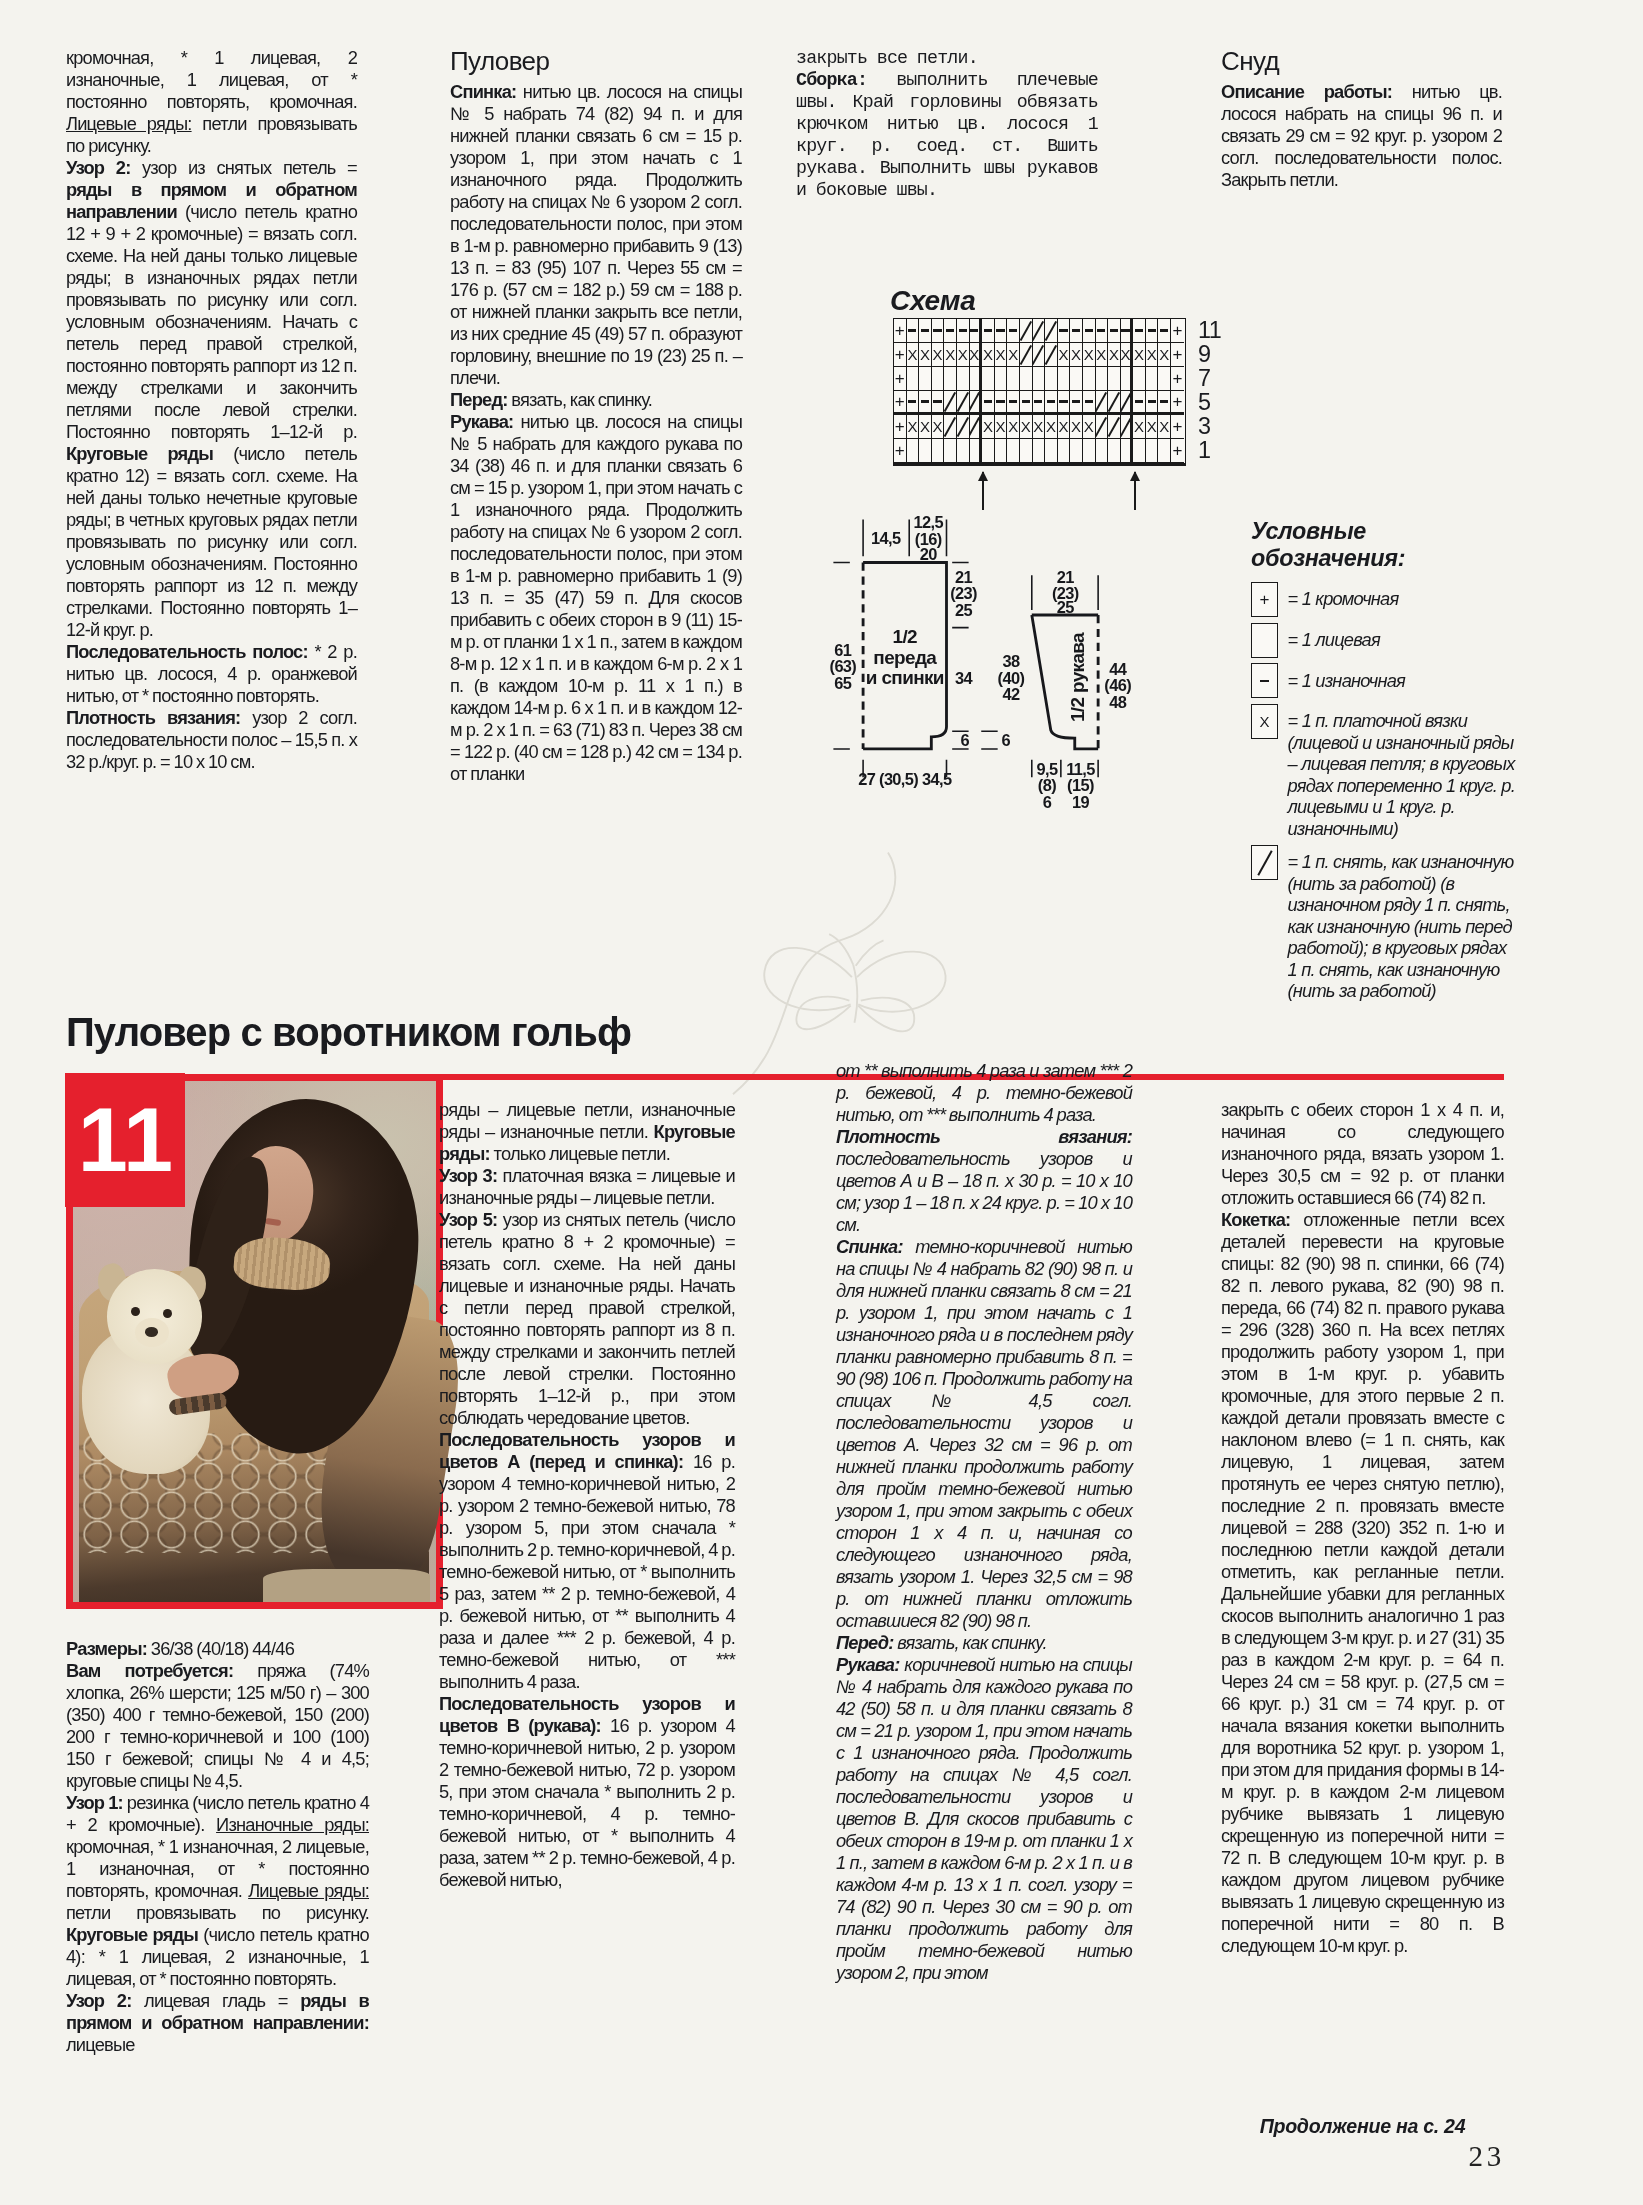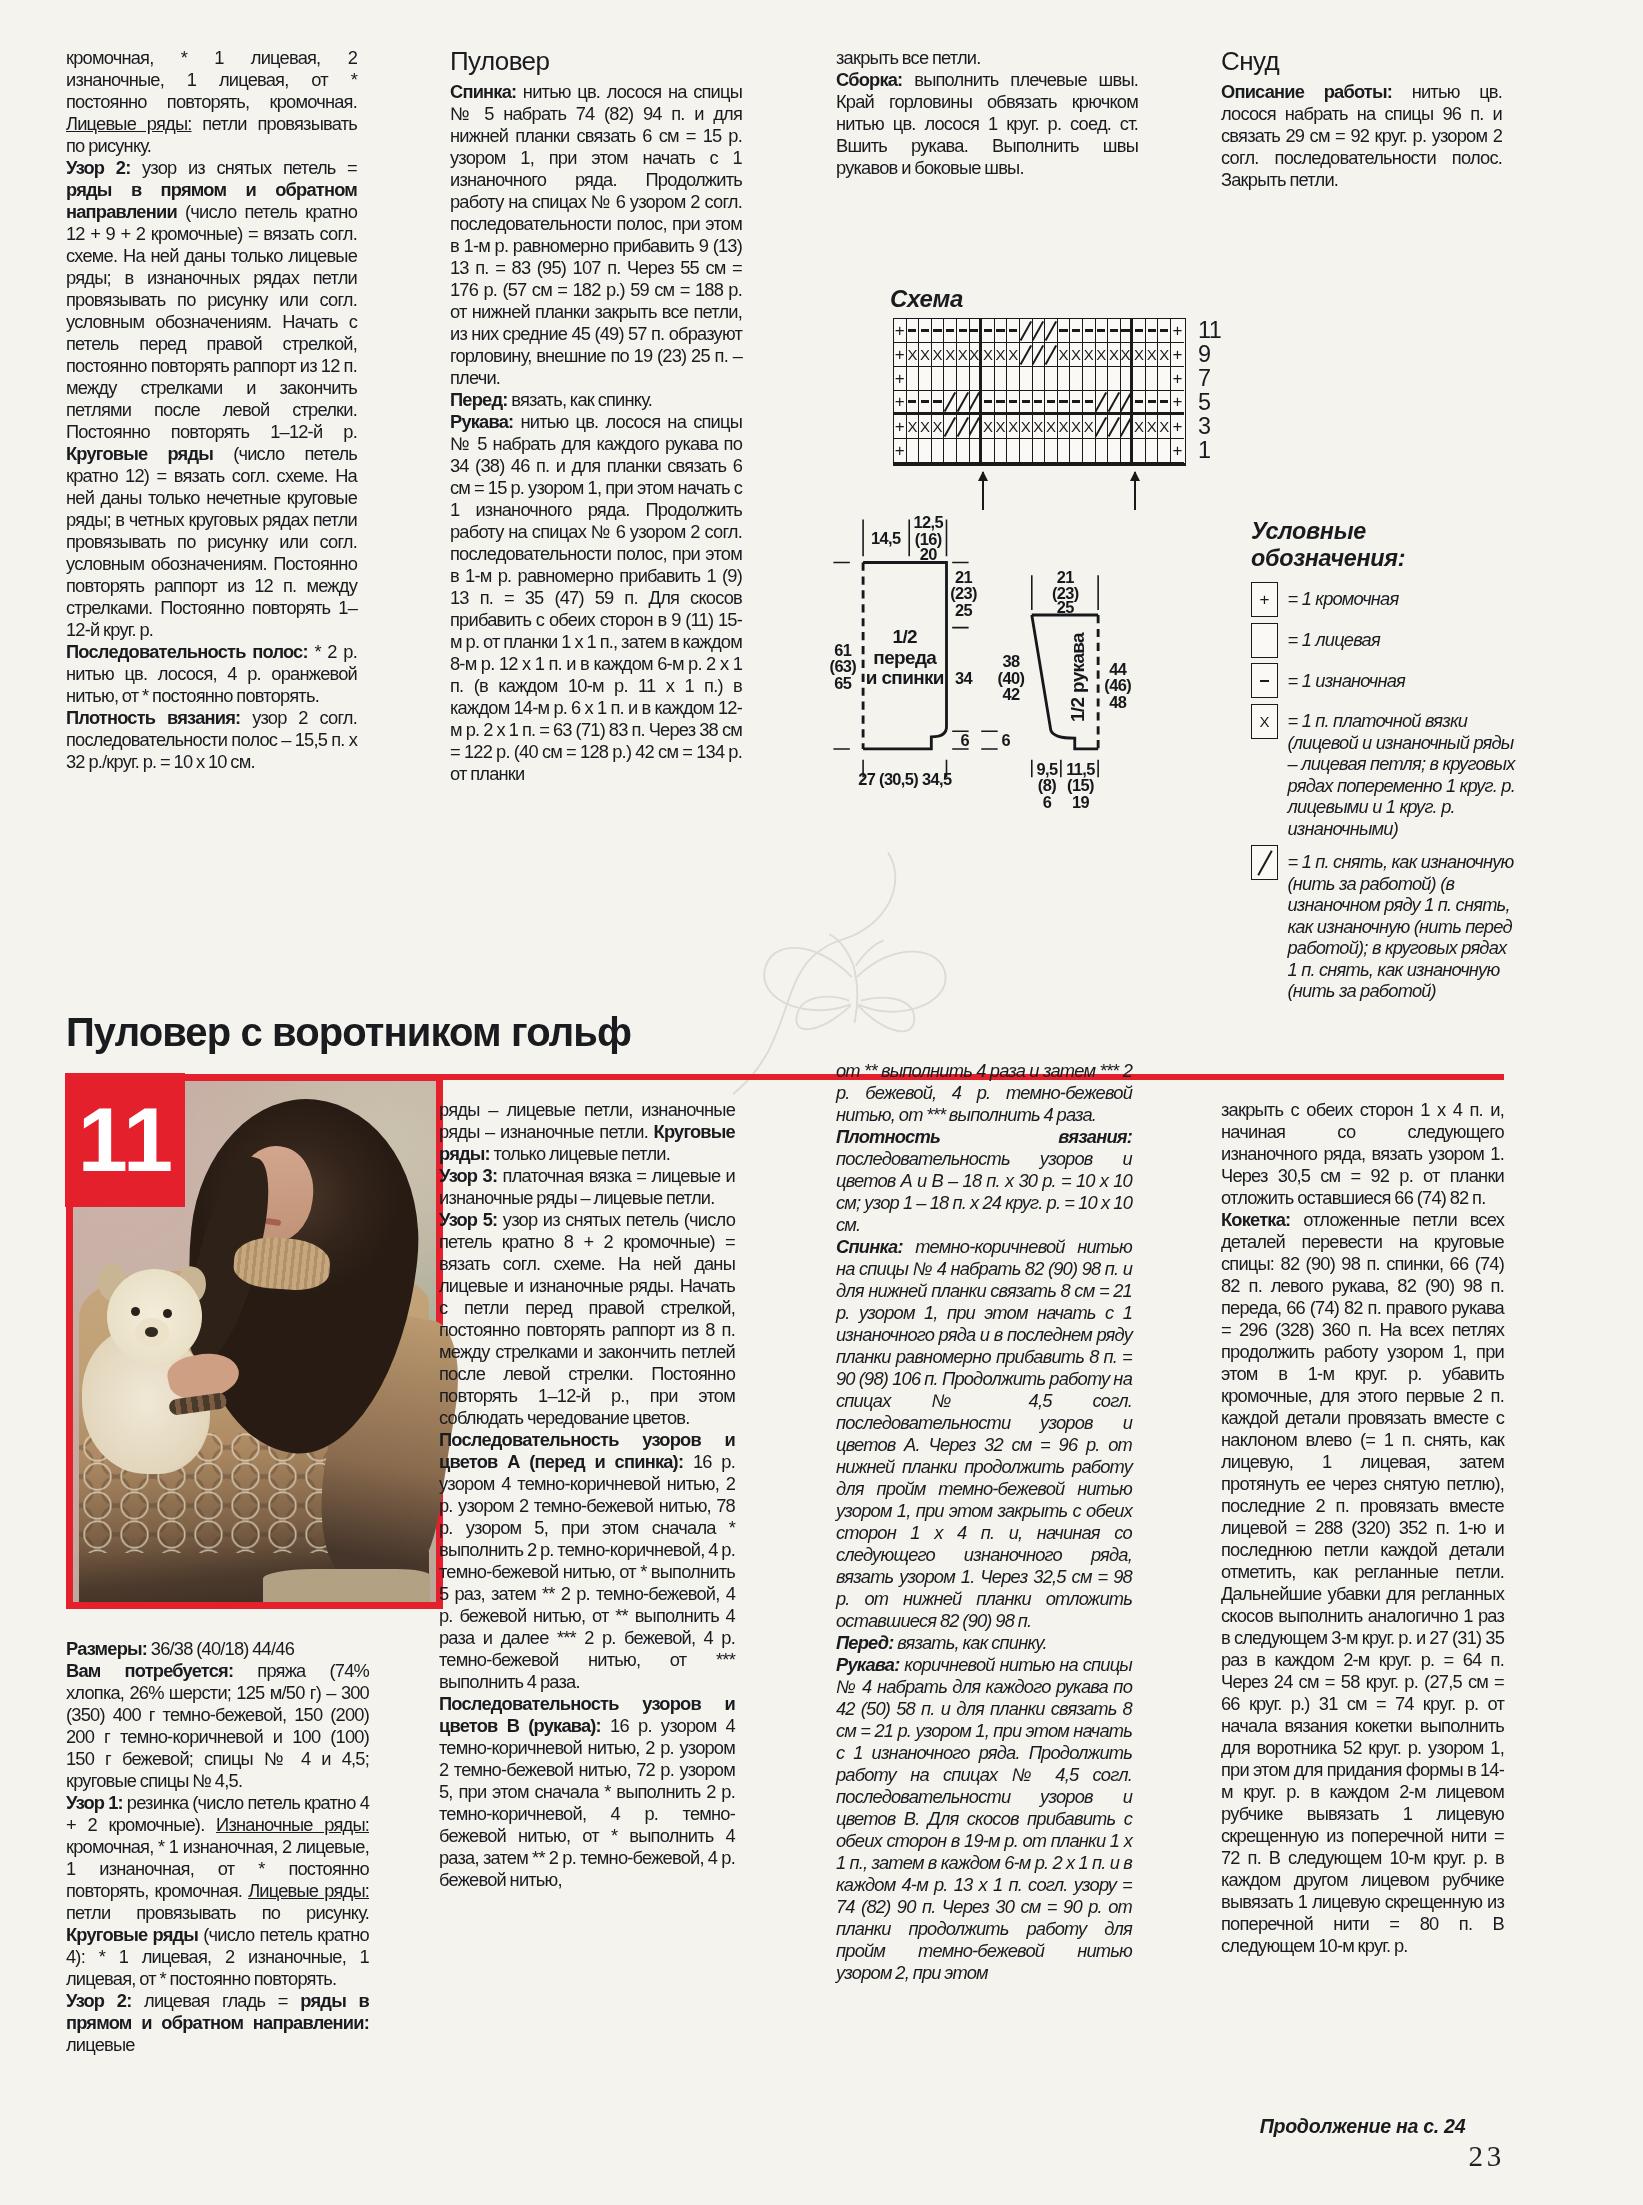--- a/index.html
+++ b/index.html
@@ -4,21 +4,21 @@
 <style>
   html,body{margin:0;padding:0;background:#e9e8e4;}
   #page{position:relative;width:1644px;height:2205px;background:#f4f3ee;
         font-family:"Liberation Sans",sans-serif;color:#1a1b1f;overflow:hidden;}
   .col{position:absolute;font-size:18.3px;line-height:22px;letter-spacing:-0.8px;word-spacing:-0.6px;
        text-align:justify;hyphens:auto;}
   .para{margin:0;}
   .b{font-weight:bold;}
   .u{text-decoration:underline;}
   h2.sec{font-size:26px;line-height:29px;margin:0 0 5px 0;letter-spacing:-0.6px;font-weight:normal;}
-  .ital-head{position:absolute;font-size:24px;font-weight:bold;font-style:italic;letter-spacing:-0.3px;}
+  .ital-head{position:absolute;font-size:28px;font-weight:bold;font-style:italic;letter-spacing:-0.3px;}
   
   #chart-wrap{position:absolute;left:893px;top:318px;}
   #chart-grid{display:grid;grid-template-columns:repeat(23,12.6px);grid-auto-rows:24px;
       border:1.9px solid #1a1a1a;border-bottom-width:3.8px;width:291px;box-sizing:content-box;background:#faf9f5;}
   .cell{box-sizing:border-box;border-right:1.3px solid #1a1a1a;border-bottom:1.3px solid #1a1a1a;
         display:flex;align-items:center;justify-content:center;overflow:hidden;}
   .cell:nth-child(23n){border-right:none;}
   .cell.vthick{border-right-width:3.2px;}
   .cell.hthick{border-bottom-width:3.2px;}
   .sym-plus{font-size:17px;line-height:1;font-weight:400;}
@@ -111,21 +111,21 @@
 
   <div class="col" style="left:450px;top:47px;width:292px;">
     <h2 class="sec">Пуловер</h2>
     <div>
         <p class="para"><span class="b">Спинка:</span><span> нитью цв. лосося на спицы № 5 набрать 74 (82) 94 п. и для нижней планки связать 6 см = 15 р. узором 1, при этом начать с 1 изнаночного ряда. Продолжить работу на спицах № 6 узором 2 согл. последовательности полос, при этом в 1-м р. равномерно прибавить 9 (13) 13 п. = 83 (95) 107 п. Через 55 см = 176 р. (57 см = 182 р.) 59 см = 188 р. от нижней планки закрыть все петли, из них средние 45 (49) 57 п. образуют горловину, внешние по 19 (23) 25 п. – плечи.</span></p>
         <p class="para"><span class="b">Перед:</span><span> вязать, как спинку.</span></p>
         <p class="para"><span class="b">Рукава:</span><span> нитью цв. лосося на спицы № 5 набрать для каждого рукава по 34 (38) 46 п. и для планки связать 6 см = 15 р. узором 1, при этом начать с 1 изнаночного ряда. Продолжить работу на спицах № 6 узором 2 согл. последовательности полос, при этом в 1-м р. равномерно прибавить 1 (9) 13 п. = 35 (47) 59 п. Для скосов прибавить с обеих сторон в 9 (11) 15-м р. от планки 1 х 1 п., затем в каждом 8-м р. 12 х 1 п. и в каждом 6-м р. 2 х 1 п. (в каждом 10-м р. 11 х 1 п.) в каждом 14-м р. 6 х 1 п. и в каждом 12-м р. 2 х 1 п. = 63 (71) 83 п. Через 38 см = 122 р. (40 см = 128 р.) 42 см = 134 р. от планки</span></p>
       </div>
   </div>
 
-  <div class="col" style="left:836px;top:47px;width:302px;">
+  <div class="col" style="left:796px;top:47px;width:302px;font-family:Liberation Mono, monospace;">
       <p class="para"><span>закрыть все петли.</span></p>
       <p class="para"><span class="b">Сборка:</span><span> выполнить плечевые швы. Край горловины обвязать крючком нитью цв. лосося 1 круг. р. соед. ст. Вшить рукава. Выполнить швы рукавов и боковые швы.</span></p>
     </div>
 
   <div class="col" style="left:1221px;top:47px;width:281px;">
     <h2 class="sec">Снуд</h2>
     <div>
         <p class="para"><span class="b">Описание работы:</span><span> нитью цв. лосося набрать на спицы 96 п. и связать 29 см = 92 круг. р. узором 2 согл. последовательности полос. Закрыть петли.</span></p>
       </div>
   </div>

